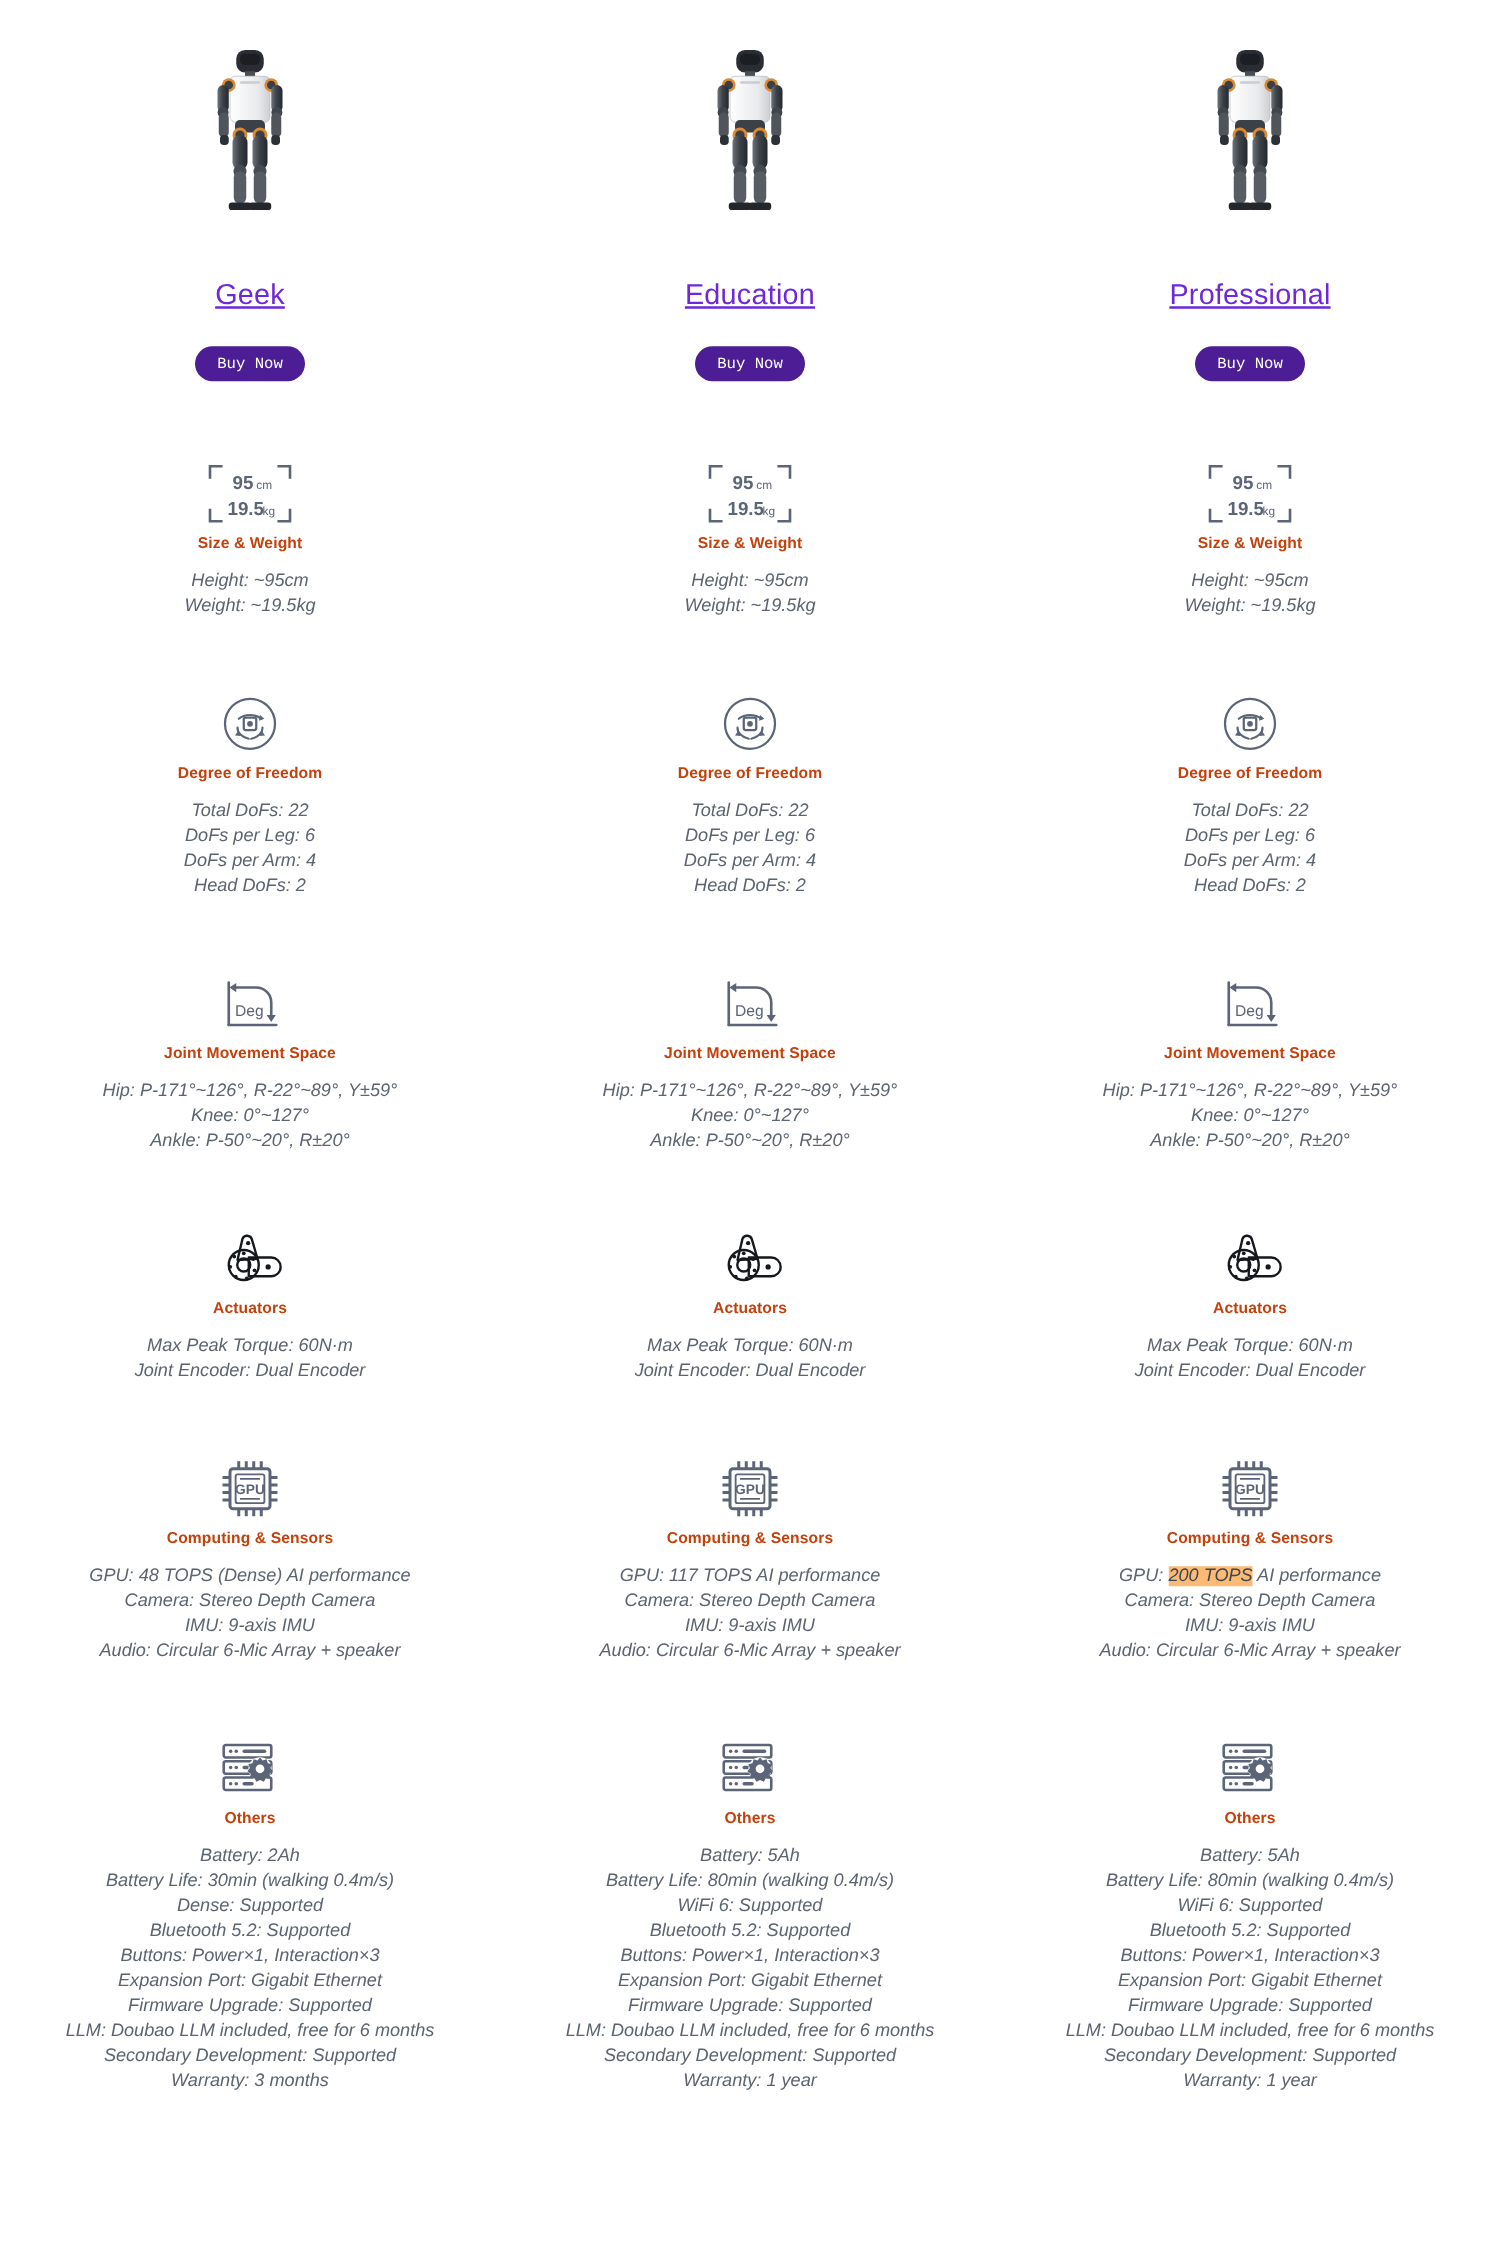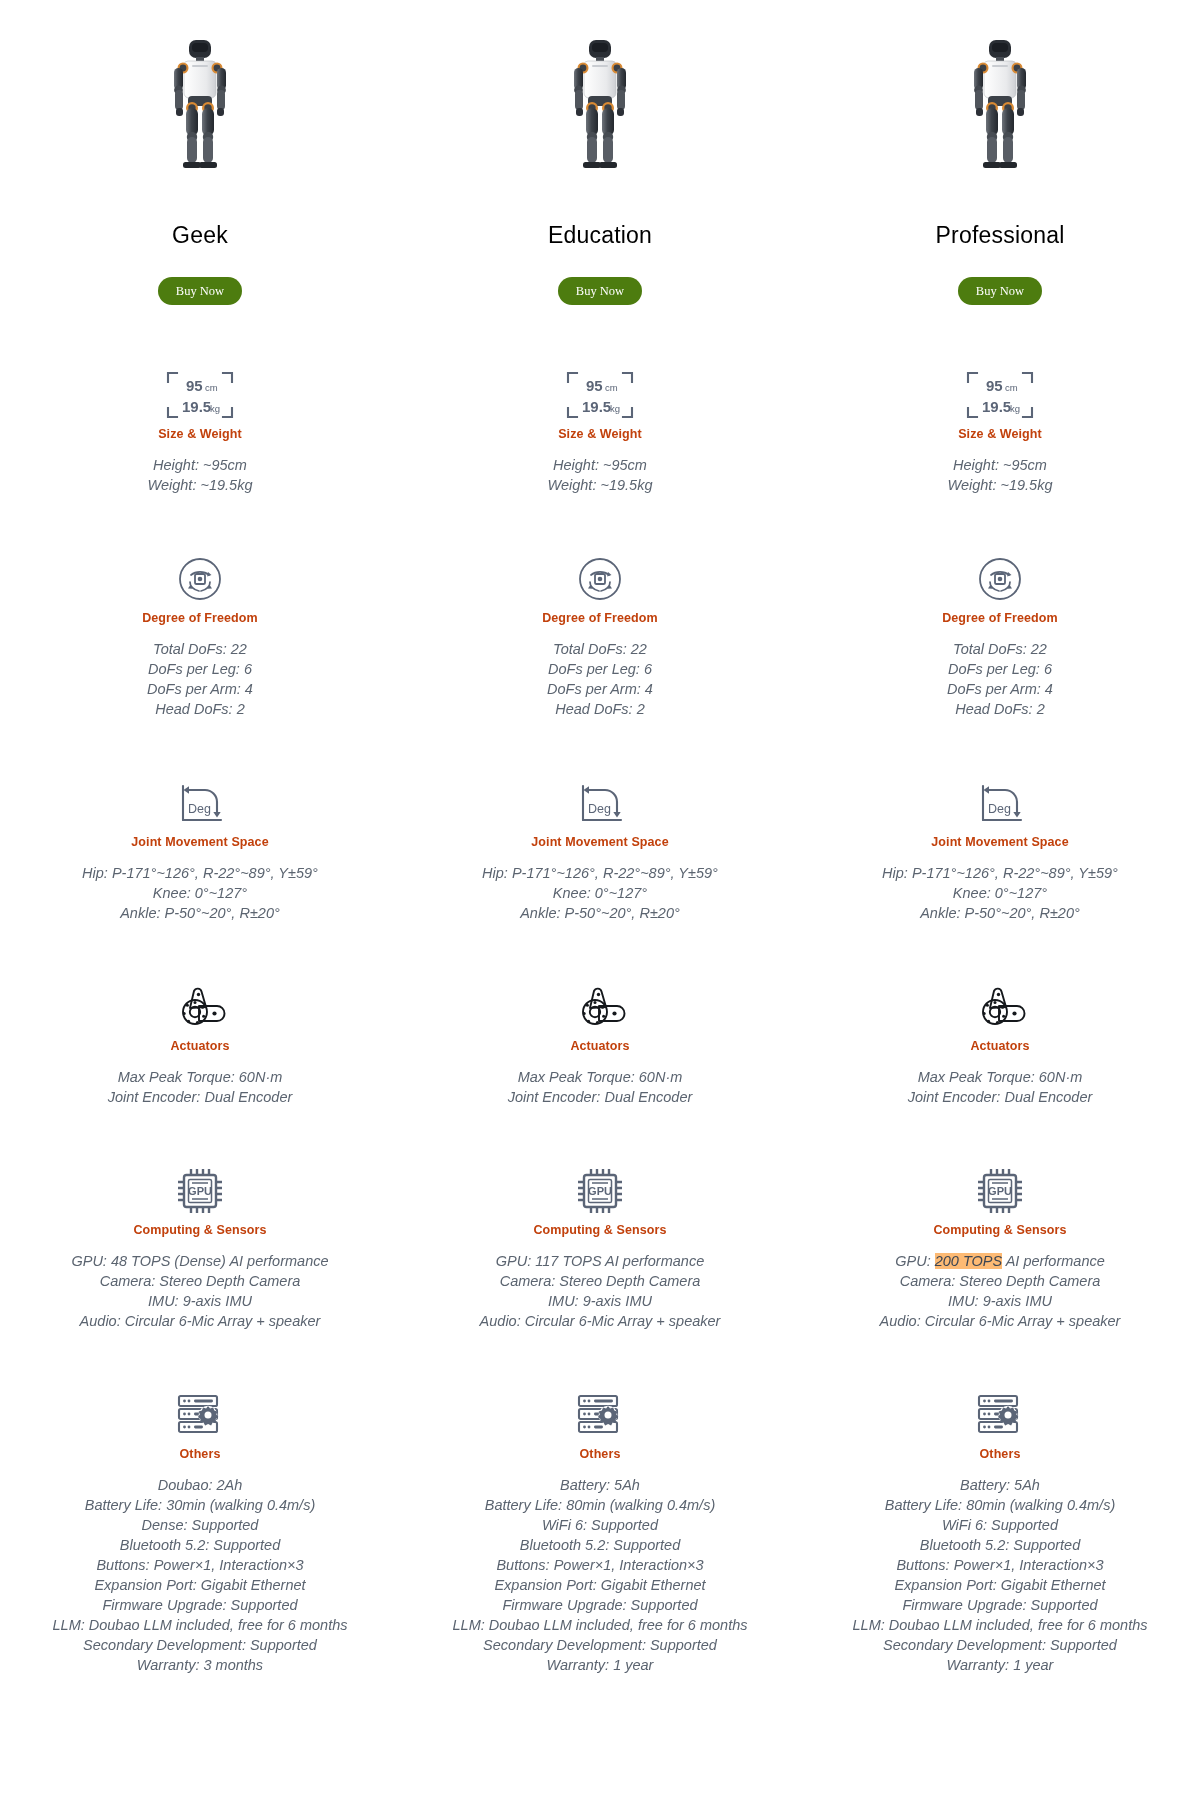--- a/index.html
+++ b/index.html
@@ -33,36 +33,37 @@
     height: 160px;
     display: flex;
     align-items: flex-end;
     justify-content: center;
   }
   .robot-svg { display: block; }
 
   .plan-name {
     font-size: 23px;
     font-weight: 400;
-    color: #000000;
+    color: #6d28d9;
     margin-top: 46px;
     letter-spacing: .2px;
     line-height: 1;
+    text-decoration: underline;
   }
 
   .buy-btn {
     margin-top: 30px;
-    background: #4d7c0f;
+    background: #4c1d95;
     color: #ffffff;
     border: none;
     border-radius: 16px;
     padding: 0 18px;
     height: 28px;
     font-size: 12.5px;
-    font-family: Liberation Serif, serif;
+    font-family: Liberation Mono, monospace;
     line-height: 28px;
     cursor: pointer;
     white-space: nowrap;
   }
 
   
   .spec-section {
     width: 100%;
     display: flex;
     flex-direction: column;
@@ -315,21 +316,21 @@
     </g>
     <g transform="translate(33,23)">
       <circle cx="0" cy="0" r="9.3" fill="#ffffff"></circle>
       <path d="M0 -9 l2.1 2.4 3.1 -1 1.1 3.1 3.2 .9 -1.2 3 2 2.5 -2.6 2 .3 3.3 -3.3 .3 -1.6 2.9 -3 -1.4 -3 1.4 -1.6 -2.9 -3.3 -.3 .3 -3.3 -2.6 -2 2 -2.5 -1.2 -3 3.2 -.9 1.1 -3.1 3.1 1 z" fill="#5b6577"></path>
       <circle cx="0" cy="0" r="3.5" fill="#ffffff"></circle>
     </g>
   </svg>
         </div>
         <div class="spec-title">Others</div>
         <div class="spec-lines">
-          <div class="spec-line">Doubao: 2Ah</div>
+          <div class="spec-line">Battery: 2Ah</div>
           <div class="spec-line">Battery Life: 30min (walking 0.4m/s)</div>
           <div class="spec-line">Dense: Supported</div>
           <div class="spec-line">Bluetooth 5.2: Supported</div>
           <div class="spec-line">Buttons: Power×1, Interaction×3</div>
           <div class="spec-line">Expansion Port: Gigabit Ethernet</div>
           <div class="spec-line">Firmware Upgrade: Supported</div>
           <div class="spec-line">LLM: Doubao LLM included, free for 6 months</div>
           <div class="spec-line">Secondary Development: Supported</div>
           <div class="spec-line">Warranty: 3 months</div>
         </div>

